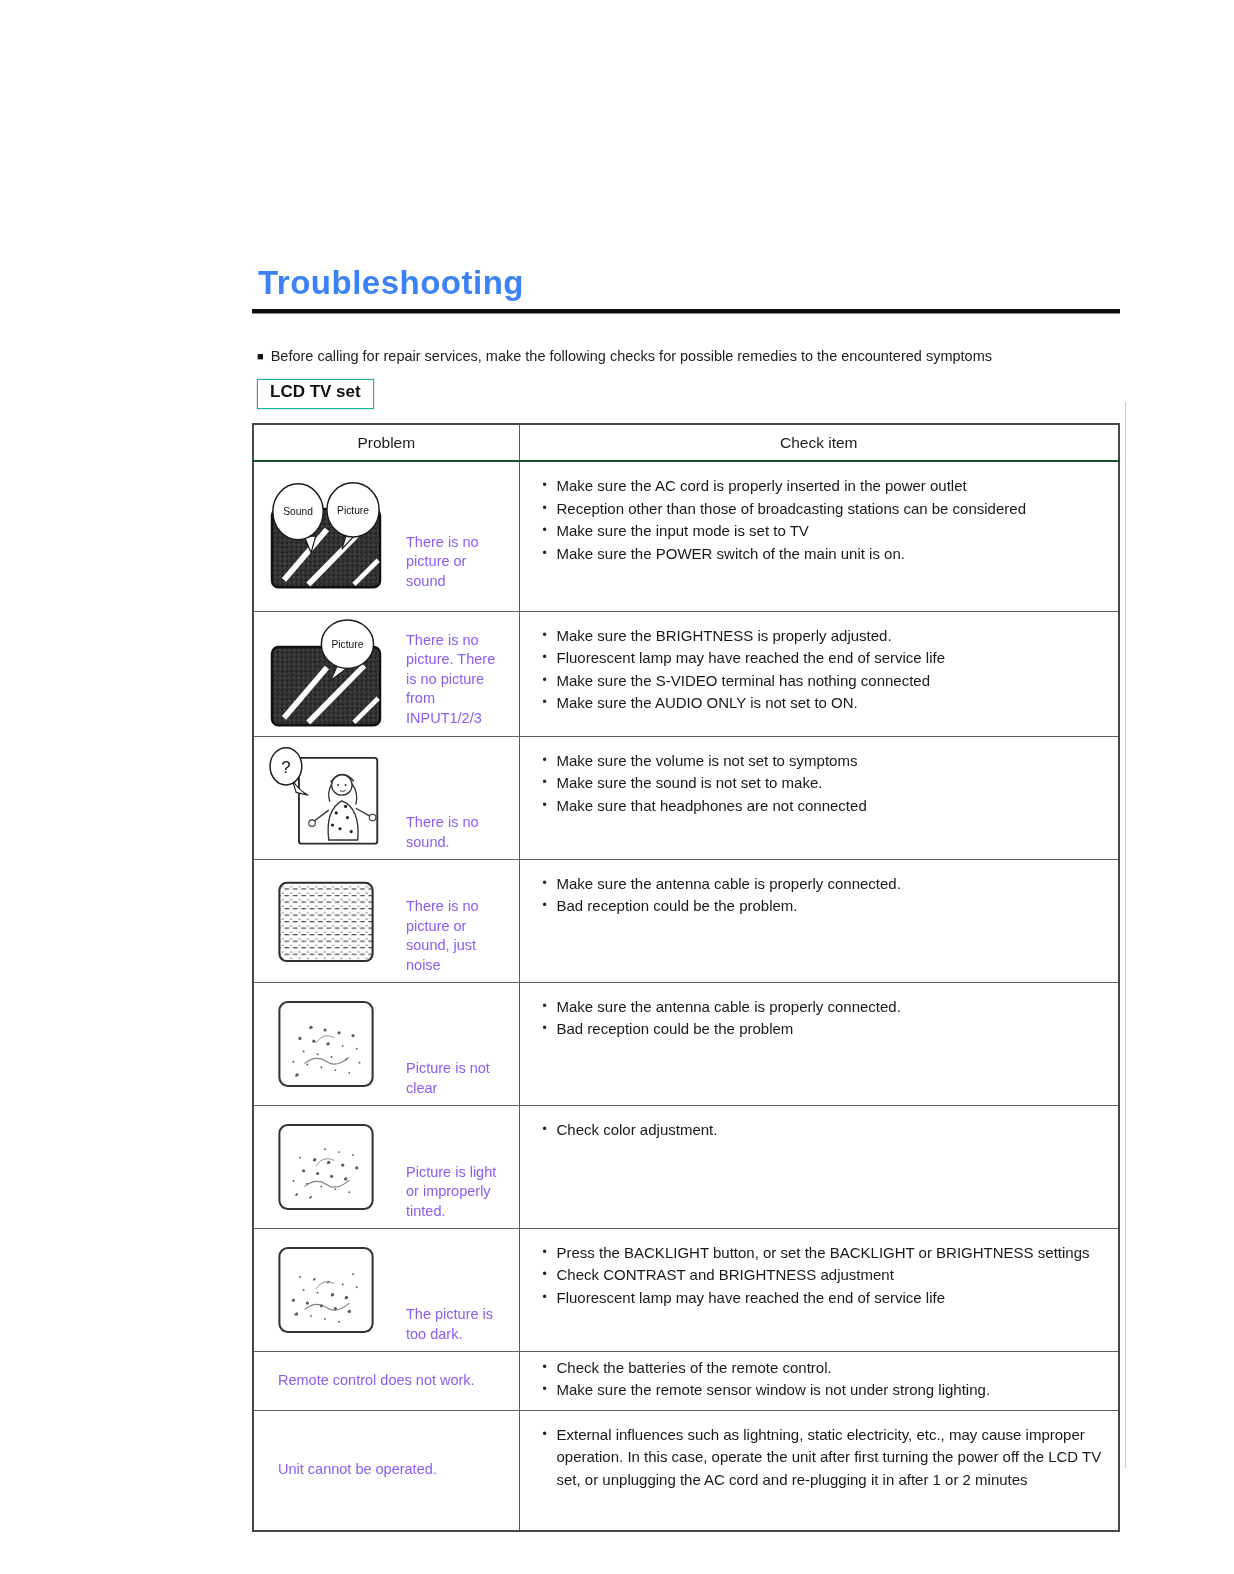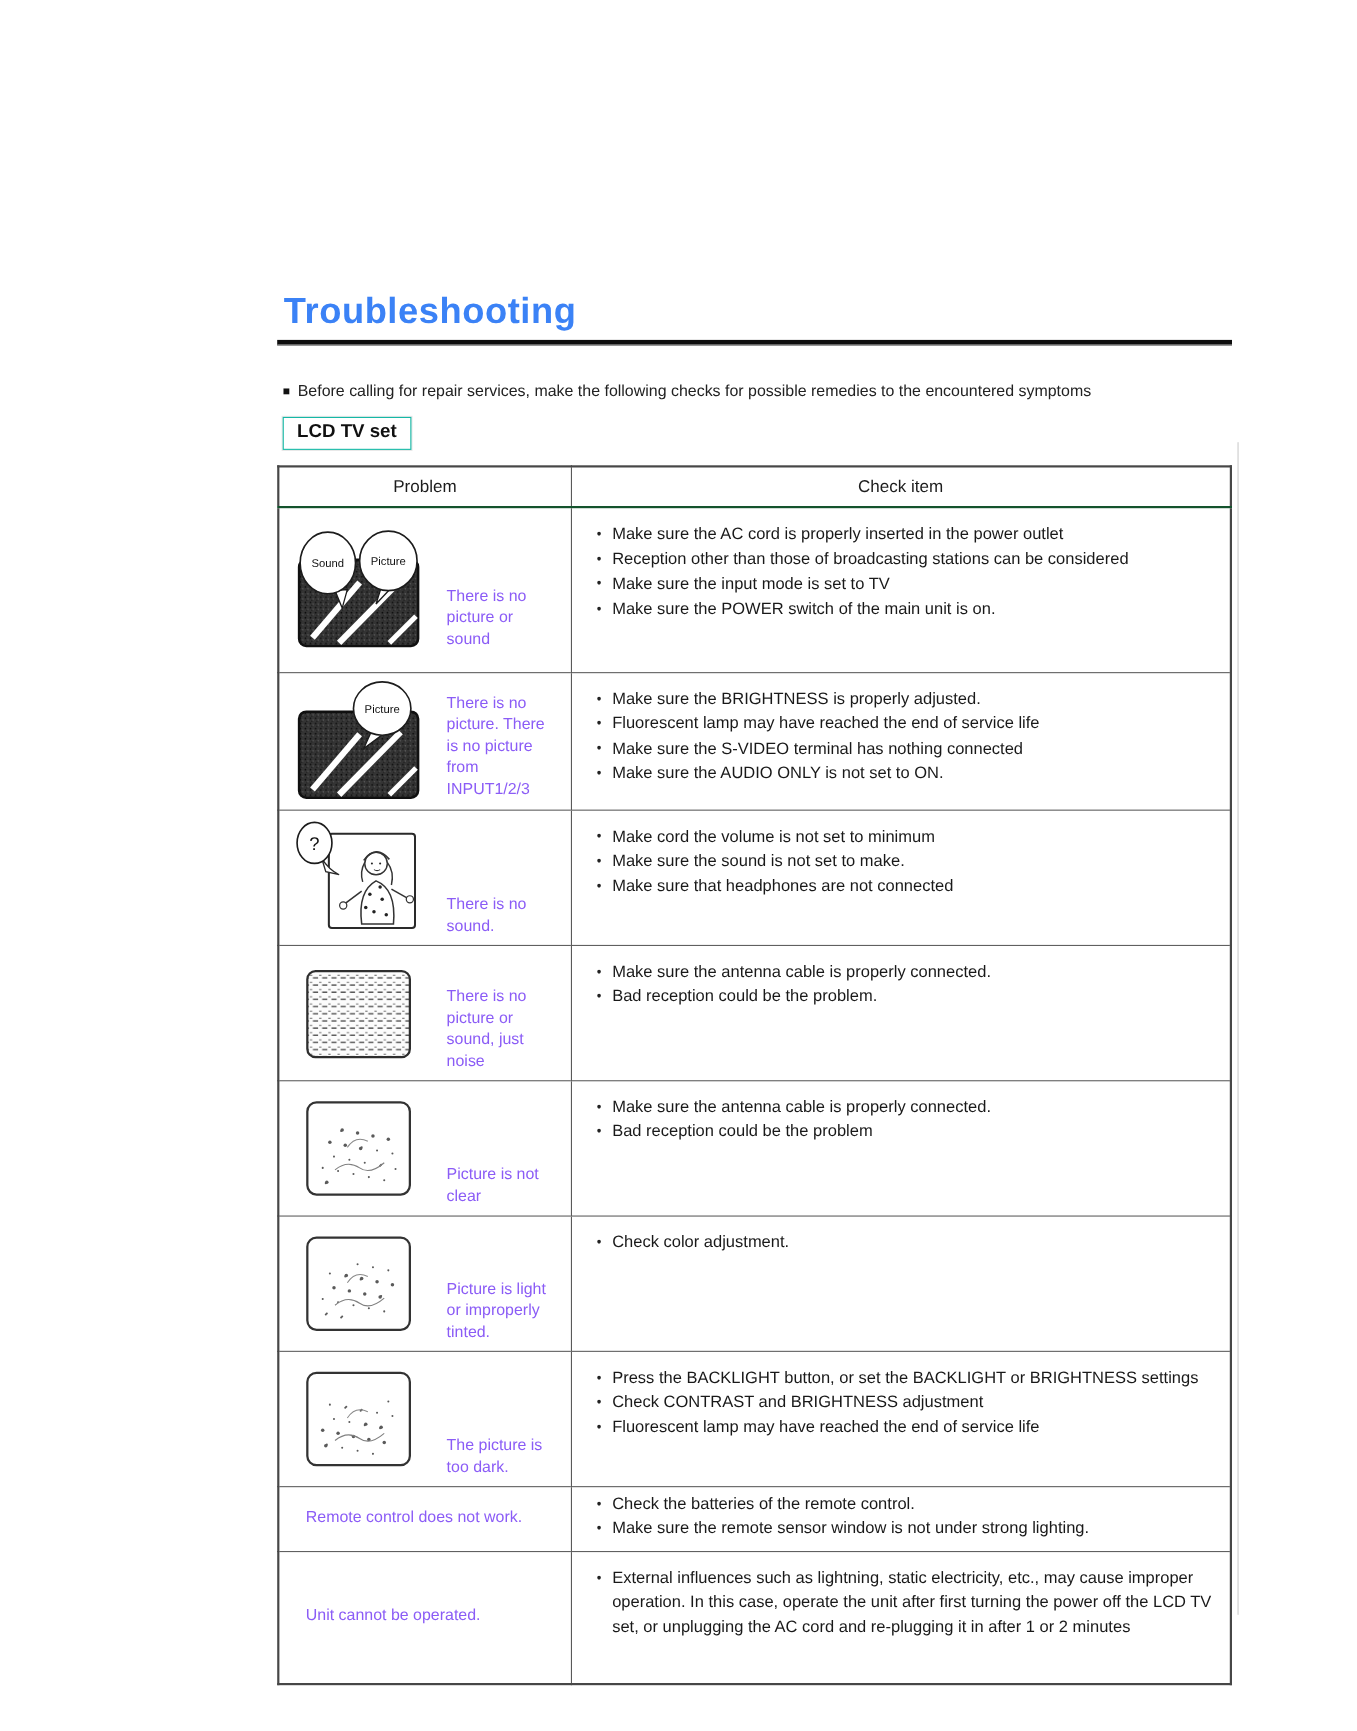--- a/index.html
+++ b/index.html
@@ -162,21 +162,21 @@
                 <circle cx="78" cy="92" r="1.7" fill="#222"></circle>
                 <circle cx="90" cy="95" r="1.7" fill="#222"></circle>
                 <circle cx="70" cy="88" r="1.7" fill="#222"></circle>
                 <circle cx="84" cy="68" r="1.7" fill="#222"></circle>
               </svg>
               <span class="problem-text">There is no sound.</span>
             </div>
           </td>
           <td class="check-cell">
             <ul class="check-list">
-              <li><span class="b">•</span><span>Make cord the volume is not set to minimum</span></li>
+              <li><span class="b">•</span><span>Make sure the volume is not set to symptoms</span></li>
               <li><span class="b">•</span><span>Make sure the sound is not set to make.</span></li>
               <li><span class="b">•</span><span>Make sure that headphones are not connected</span></li>
             </ul>
           </td>
         </tr>
         <tr class="row-3">
           <td class="problem-cell">
             <div class="problem-inner">
               <svg viewBox="0 0 126 118" class="ill">
                 <rect x="13" y="18" width="100" height="84" rx="8" fill="url(#tvnoise)" stroke="#2e2e2e" stroke-width="2.2"></rect>

